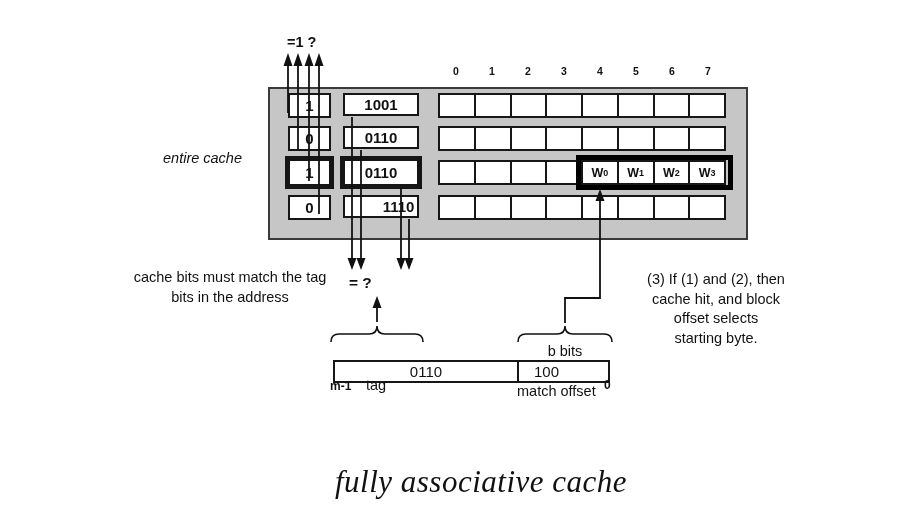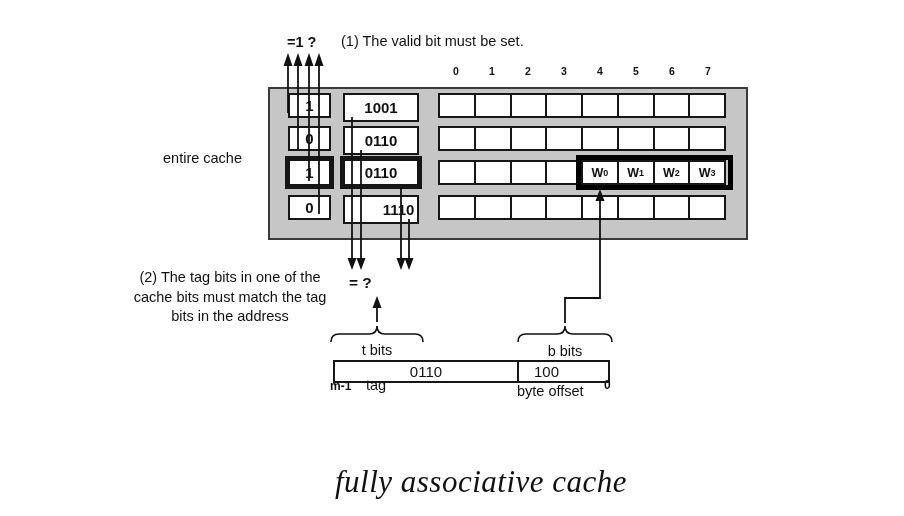--- a/index.html
+++ b/index.html
@@ -19,21 +19,21 @@
   
   .col-headers{left:438px;top:65px;width:288px;height:14px;display:flex;}
   .col-headers span{flex:0 0 36px;text-align:center;font-size:10.5px;font-weight:bold;}
   
   .vbox,.tbox{
     background:#fff;border:2px solid #161616;box-sizing:border-box;
     display:flex;align-items:center;justify-content:center;
     font-size:15px;font-weight:bold;
   }
   .vbox{left:288px;width:43px;height:25px;}
-  .tbox{left:343px;width:76px;height:29px;}
+  .tbox{left:343px;width:76px;height:23px;}
   .vbox.hl{left:285px;width:49px;height:33px;border-width:5px;}
   .tbox.hl{left:340px;width:82px;height:33px;border-width:5px;}
   
   .cells{
     left:438px;width:288px;height:25px;display:flex;
     background:#fff;border:2px solid #161616;box-sizing:border-box;
   }
   .cells .cell{
     flex:1 1 0;border-right:2px solid #161616;
     display:flex;align-items:center;justify-content:center;
@@ -60,23 +60,22 @@
     font-size:31px;letter-spacing:0.5px;
   }
   svg.overlay{position:absolute;left:0;top:0;pointer-events:none;}
 </style>
 </head>
 <body>
 
 <div class="stage">
 
   <div class="abs txt bold" style="left:287px;top:33px;">=1 ?</div>
-  <div class="abs txt" style="left:341px;top:32px;">(1) The valid bit must be set.</div>
-
-  <div class="abs txt" style="left:163px;top:149px;">entire cache</div>
+
+  <div class="abs txt" style="left:163px;top:149px;font-style:italic;">entire cache</div>
 
   <div class="abs cache-body"></div>
 
   <div class="abs col-headers">
     <span>0</span>
     <span>1</span>
     <span>2</span>
     <span>3</span>
     <span>4</span>
     <span>5</span>
@@ -143,40 +142,44 @@
       <div class="cell"></div>
       <div class="cell"></div>
       <div class="cell"></div>
       <div class="cell"></div>
       <div class="cell"></div>
       <div class="cell"></div>
       <div class="cell"></div>
   </div>
 
   <div class="abs txt center" style="left:105px;top:268px;width:250px;">
-    <div>(2) The tag bits in one of the</div>
     <div>cache bits must match the tag</div>
     <div>bits in the address</div>
   </div>
 
   <div class="abs txt bold" style="left:349px;top:273px;font-size:15.5px;">= ?</div>
 
-
-  <div class="abs txt center" style="left:329px;top:341px;width:96px;">t bits</div>
+  <div class="abs txt center" style="left:625px;top:270px;width:182px;">
+    <div>(3) If (1) and (2), then</div>
+    <div>cache hit, and block</div>
+    <div>offset selects</div>
+    <div>starting byte.</div>
+  </div>
+
   <div class="abs txt center" style="left:517px;top:342px;width:96px;">b bits</div>
 
   <div class="abs addr-box">
     <div class="addr-div"></div>
     <span class="addr-val addr-tag">0110</span>
     <span class="addr-val addr-off">100</span>
   </div>
 
   <div class="abs sup" style="left:330px;top:379px;">m-1</div>
   <div class="abs txt" style="left:366px;top:376px;">tag</div>
-  <div class="abs txt" style="left:517px;top:382px;">byte offset</div>
+  <div class="abs txt" style="left:517px;top:382px;">match offset</div>
   <div class="abs sup" style="left:604px;top:378px;">0</div>
 
   <div class="abs caption center" style="left:281px;top:451px;width:400px;margin-top:13px;">fully associative cache</div>
 
   <svg class="overlay" width="904" height="516" viewBox="0 0 904 516">
     <g stroke="#111" stroke-width="1.8" fill="none">
 
       <line x1="288" y1="113" x2="288" y2="64"></line>
       <line x1="298" y1="149" x2="298" y2="64"></line>
       <line x1="309" y1="181" x2="309" y2="64"></line>

